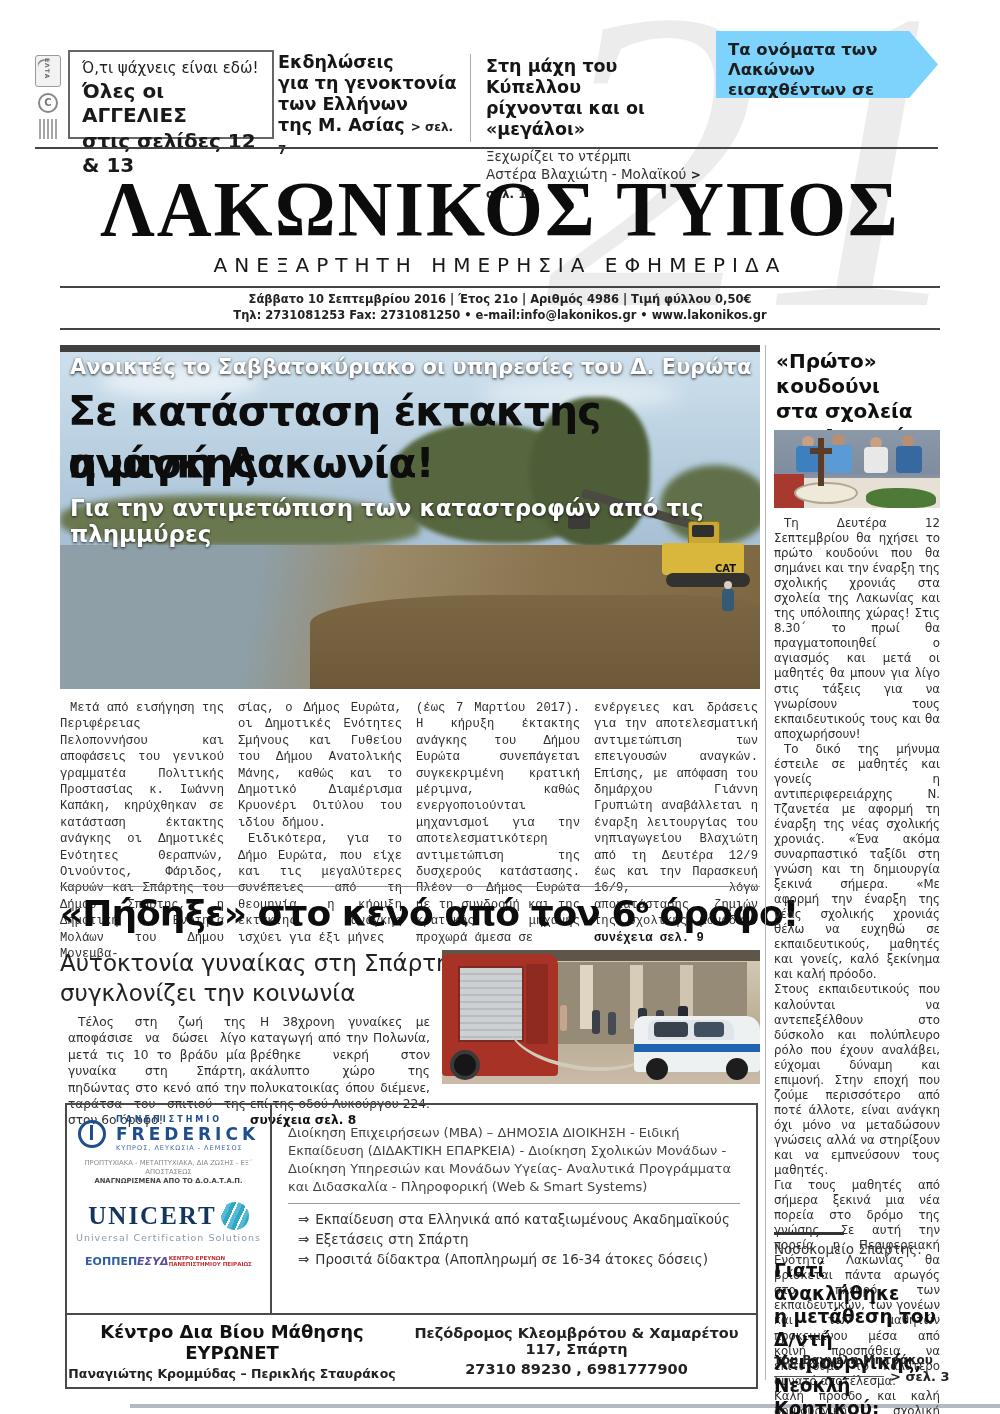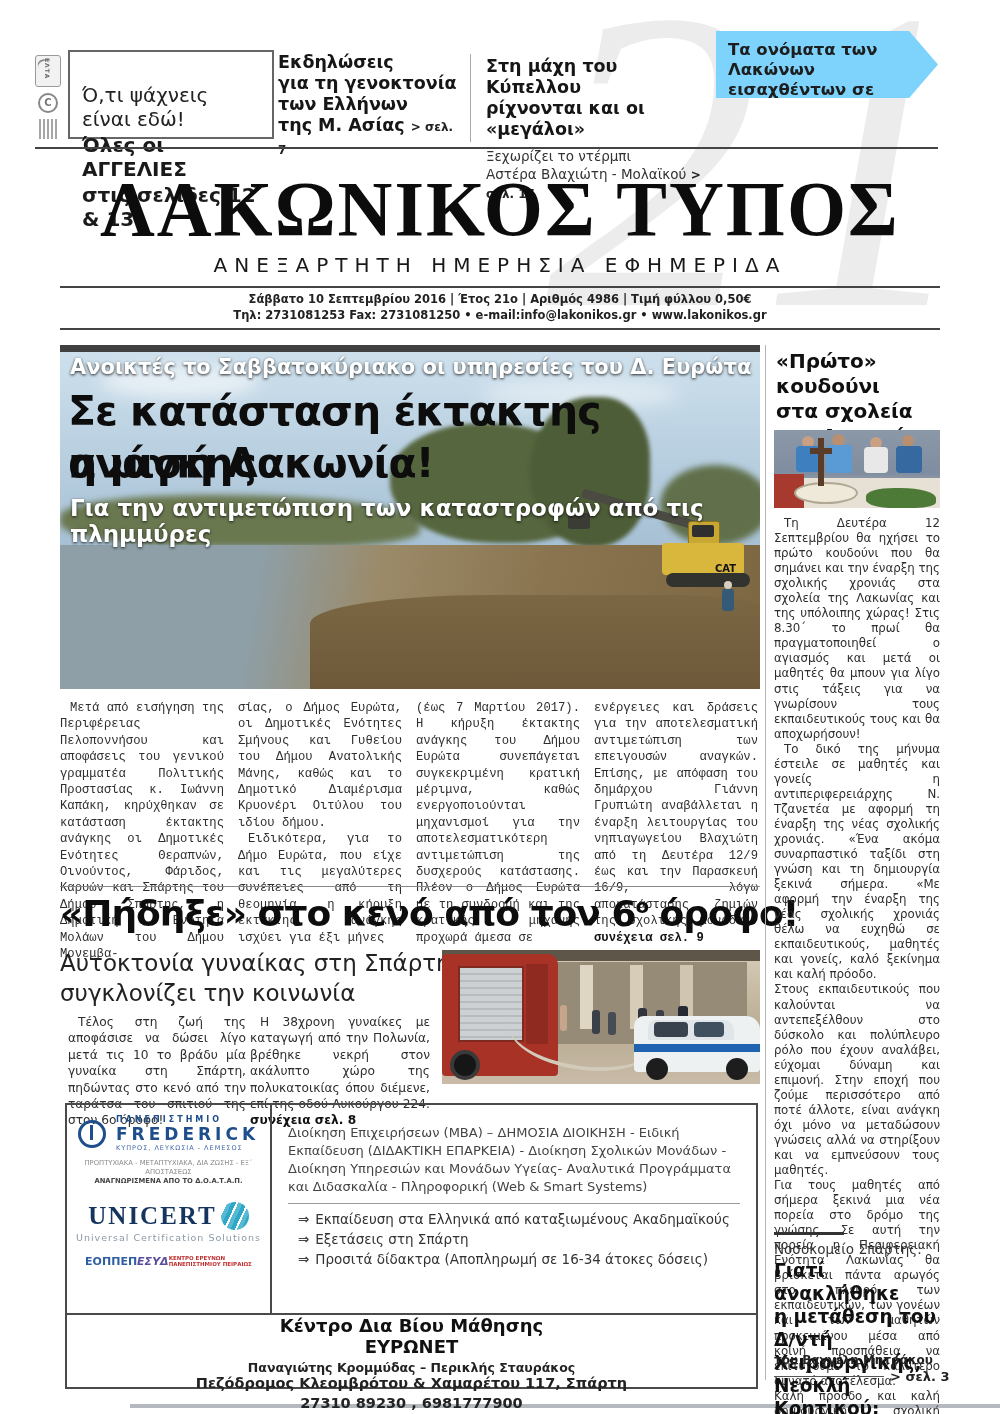--- a/index.html
+++ b/index.html
@@ -8,21 +8,21 @@
   .abs{position:absolute;}
   .z1{z-index:2;}
   
   .elta-box{width:26px;text-align:center;color:#777;}
   .elta-logo{width:24px;height:30px;border:1px solid #999;border-radius:3px;position:relative;background:#f2f2f2;}
   .elta-logo span{position:absolute;left:8px;top:2px;font-size:6px;letter-spacing:1px;writing-mode:vertical-rl;color:#666;font-weight:bold;}
   .elta-swoosh{position:absolute;left:2px;top:3px;width:12px;height:12px;border-top:2px solid #888;border-radius:50% 50% 0 0;transform:rotate(-25deg);}
   .copy-icon{width:16px;height:16px;border:2px solid #888;border-radius:50%;font-size:10px;line-height:16px;color:#777;font-weight:bold;margin:6px auto 0;}
   .barcode{width:18px;height:20px;margin:6px auto 0;background:repeating-linear-gradient(90deg,#888 0 2px,#fff 2px 4px);opacity:.75;}
   .clsbox{border:2px solid #666;padding:7px 12px 6px;}
-  .cls1{font-size:20px;color:#222;margin-top:24px;}
+  .cls1{font-size:15px;color:#222;}
   .cls2{font-size:20px;font-weight:bold;margin-top:2px;}
   .promo-t{font-size:17.5px;font-weight:bold;line-height:21px;color:#161616;}
   .promo-s{font-size:13.5px;line-height:18px;color:#333;}
   .pref{font-size:12px;font-weight:bold;color:#222;}
   .arrowbox{clip-path:polygon(0 0,87% 0,100% 50%,87% 100%,0 100%);padding:9px 34px 8px 12px;}
   .arrow-t{font-size:16.5px;font-weight:bold;line-height:20px;color:#1d1d1d;}
   .arrow-s{font-size:12.5px;line-height:16px;color:#333;}
   .vrule{width:1px;background:#aaa;}
   .hrule{background:#444;}
   
@@ -70,21 +70,21 @@
   .uni-tag{font-size:9.5px;letter-spacing:1px;color:#8a9aa8;margin-top:2px;}
   .plogos{display:flex;justify-content:center;margin-top:12px;}
   .plogo1{font-size:11px;font-weight:bold;color:#2e5fa3;}
   .plogo2{font-size:11px;font-weight:bold;font-style:italic;color:#5b4ea0;}
   .plogo3{font-size:5.5px;font-weight:bold;color:#c03030;line-height:6px;text-align:left;}
   .offer{font-size:16px;line-height:22px;font-weight:bold;text-align:center;color:#3a3a3a;}
   .programs{font-size:13px;line-height:18px;color:#444;margin-top:9px;}
   .adhr{height:1px;background:#999;margin:7px 0 5px;}
   .bul{font-size:13.5px;line-height:20px;color:#333;}
   .bul .ic{font-weight:bold;margin:0 6px 0 10px;color:#444;}
-  .adbot{border:2px solid #4a4a4a;border-top:none;display:flex;align-items:center;flex-direction:column;}
+  .adbot{border:2px solid #4a4a4a;border-top:none;display:flex;align-items:center;}
   .euronet{font-size:18px;font-weight:bold;color:#111;}
   .euronet-p{font-size:12.5px;font-weight:bold;color:#222;margin-top:3px;}
   .adaddr{font-size:14.5px;font-weight:bold;color:#222;}
 </style>
 </head>
 <body>
 
 <div id="page">
 
   <div class="abs wmark" style="left:545px;top:-55px;">21</div>

